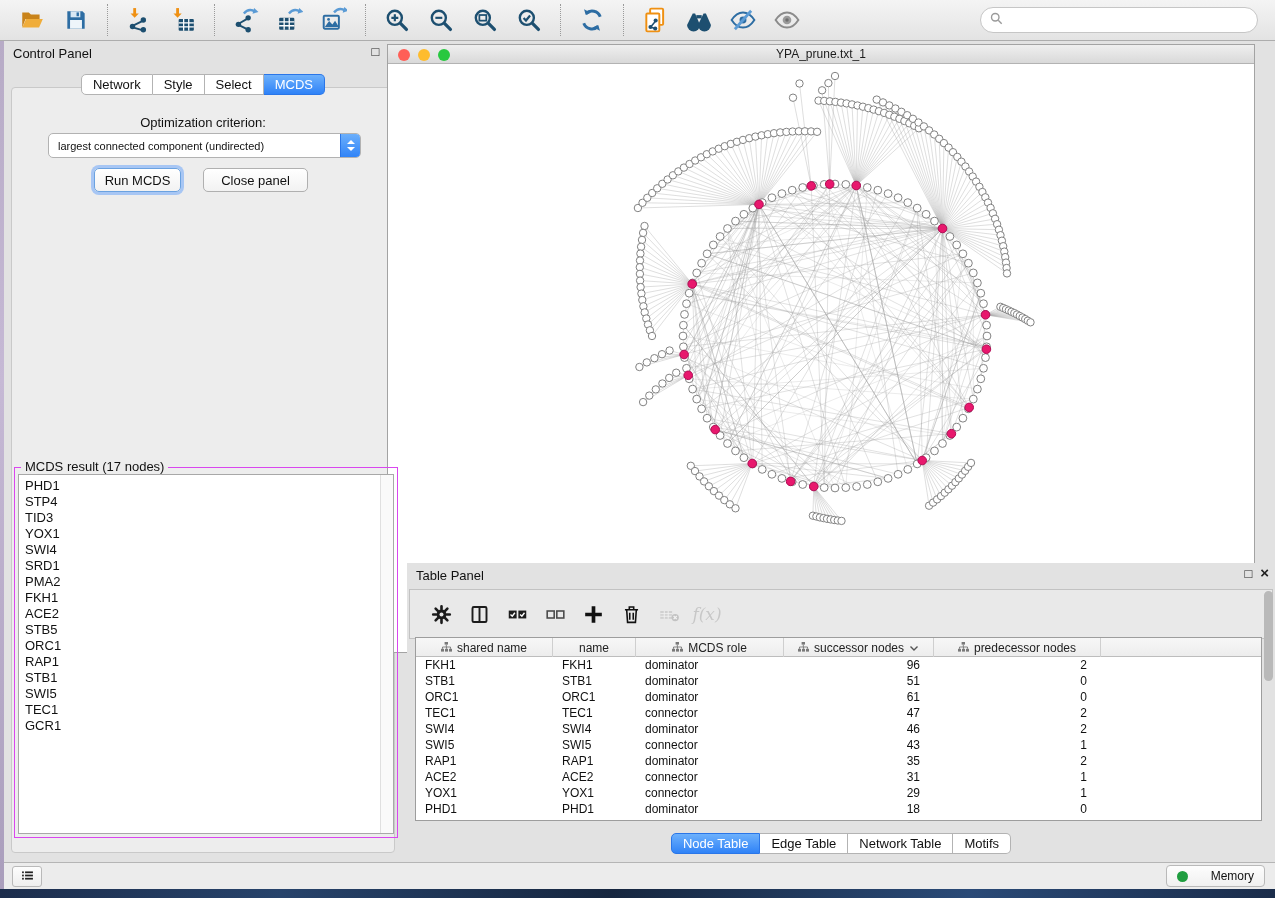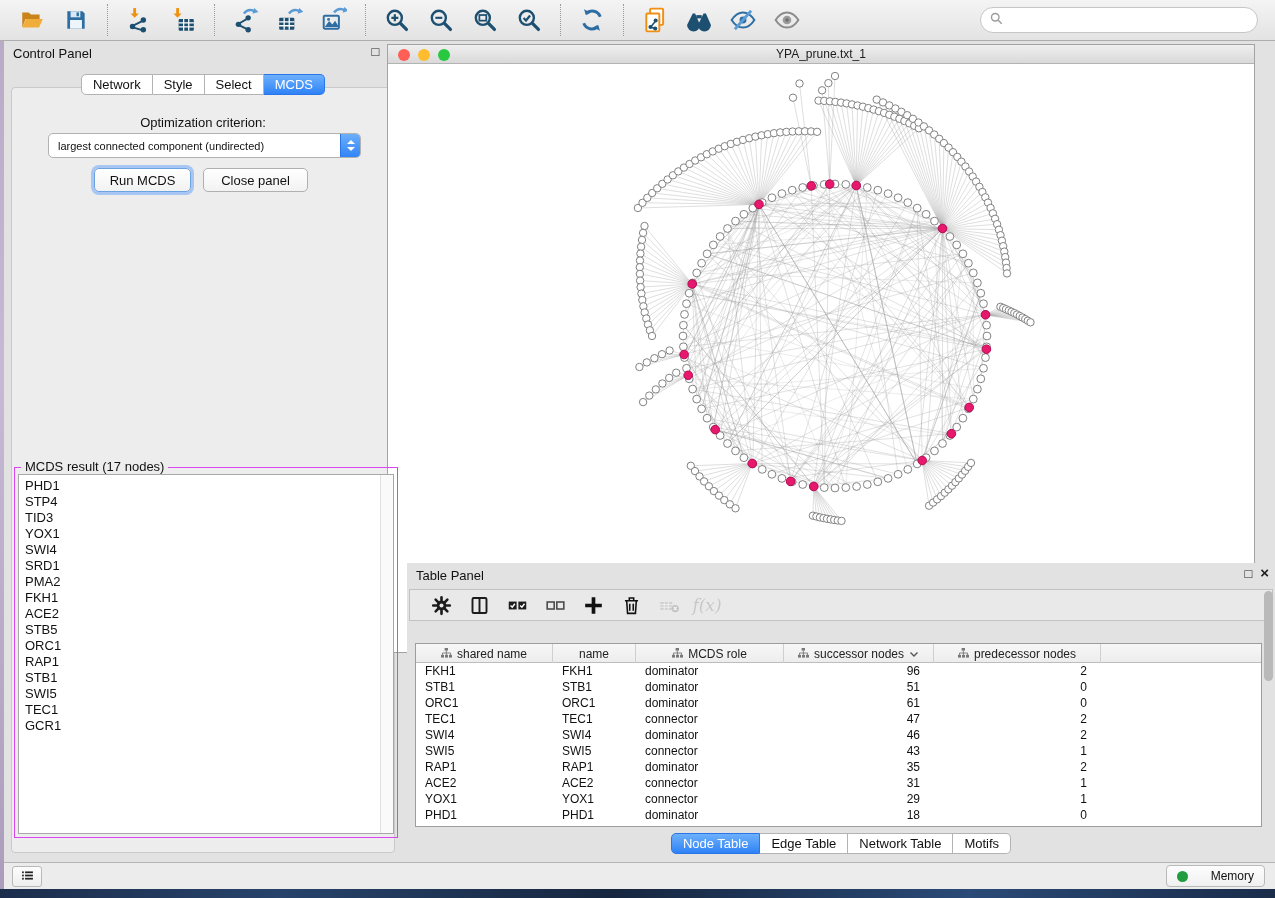--- a/index.html
+++ b/index.html
@@ -46,21 +46,21 @@
      border:1px solid #b2b2b2; border-radius:5px; display:flex; align-items:center; z-index:3; overflow:hidden; }
   .dropdown .dd-text { flex:1; font-size:11px; color:#111; padding-left:9px; white-space:nowrap; }
   .dd-stepper { width:20px; height:25px; background:linear-gradient(#6db1fc,#2f82f7); border-left:1px solid #2a76e8;
      display:flex; flex-direction:column; align-items:center; justify-content:center; gap:3px; }
   .dd-stepper i { width:0; height:0; border-left:4px solid transparent; border-right:4px solid transparent; }
   .dd-up { border-bottom:4px solid #fff; }
   .dd-down { border-top:4px solid #fff; }
   .cp-btn { position:absolute; top:127px; height:24px; background:linear-gradient(#ffffff,#f2f2f2);
      border:1px solid #b0b0b0; border-radius:5px; font-size:13px; color:#111;
      display:flex; align-items:center; justify-content:center; z-index:3; font-family:"Liberation Sans",sans-serif; }
-  .run-btn { left:90px; width:97px; box-shadow:0 0 0 3px rgba(110,165,250,.55); border-color:#6ba2e0; }
+  .run-btn { left:90px; width:87px; box-shadow:0 0 0 3px rgba(110,165,250,.55); border-color:#6ba2e0; }
   .close-btn { left:199px; width:105px; }
 
   .mcds-box { position:absolute; left:10px; width:384px; top:426px; height:371px; border:1px solid #d946ef; z-index:3; }
   .mcds-legend { position:absolute; top:-9px; left:6px; background:#ededed; padding:0 4px; font-size:13px; color:#111; }
   .mcds-inner { position:absolute; left:3px; right:3px; top:6px; bottom:3px; background:#fff; border:1px solid #a8a8a8; display:flex; }
   .mcds-list { flex:1; list-style:none; padding:3px 0 0 6px; overflow:hidden; }
   .mcds-list li { font-size:13px; color:#111; height:16px; line-height:16px; }
   .mcds-scroll { width:13px; background:#fafafa; border-left:1px solid #e0e0e0; }
 
   
@@ -70,28 +70,28 @@
   .traffic { position:absolute; left:10px; top:4px; display:flex; gap:8px; }
   .traffic span { width:12px; height:12px; border-radius:50%; display:inline-block; }
   .net-title { text-align:center; font-size:12px; color:#1c1c1c; line-height:19px; }
   .net-canvas { position:relative; width:866px; height:496px; background:#fff; overflow:hidden; }
   .net-split-handle { position:absolute; left:50%; bottom:0; width:14px; height:7px; margin-left:-7px;
      background:#d2d2d2; border:1px solid #a9a9a9; border-bottom:none; }
   .v-split-handle { position:absolute; left:400px; top:430px; width:6px; height:28px; background:#d6d6d6; border:1px solid #ababab; }
 
   
   .table-panel { position:absolute; left:407px; top:563px; width:868px; height:297px; background:#e2e2e2; }
-  .tt-bar { position:absolute; left:2px; right:2px; top:26px; height:32px; background:#e9e9e9;
+  .tt-bar { position:absolute; left:2px; right:2px; top:26px; height:50px; background:#e9e9e9;
      border:1px solid #c2c2c2; display:flex; align-items:center; padding-left:18px; }
   .tt-icon { width:26px; height:26px; margin-right:12px; display:inline-flex; align-items:center; justify-content:center; }
   .tt-icon svg { width:21px; height:21px; }
   .tt-icon.disabled { opacity:.45; filter:grayscale(1); }
   .fx { font-family:"DejaVu Serif", serif; font-style:italic; font-size:17px; color:#9f9f9f; }
 
-  .node-table { position:absolute; left:8px; top:80px; width:847px; height:184px; background:#fff; border:1px solid #9d9d9d; overflow:hidden; }
+  .node-table { position:absolute; left:8px; top:74px; width:847px; height:184px; background:#fff; border:1px solid #9d9d9d; overflow:hidden; }
   .nt-header { display:flex; height:19px; background:linear-gradient(#f7f7f7,#ededed); border-bottom:1px solid #bdbdbd; }
   .th { display:flex; align-items:center; justify-content:center; gap:5px; font-size:12px; color:#222;
      border-right:1px solid #cfcfcf; height:19px; }
   .th svg.colicon { width:11px; height:10px; flex:none; }
   .th .sort svg { width:10px; height:7px; }
   .th.filler { flex:1; border-right:none; }
   .nt-body { position:relative; }
   .ntr { display:flex; height:16px; }
   .ntd { font-size:12px; color:#111; padding-left:9px; line-height:16px; white-space:nowrap; overflow:hidden; }
   .ntd.num { text-align:right; padding-right:14px; padding-left:0; }

